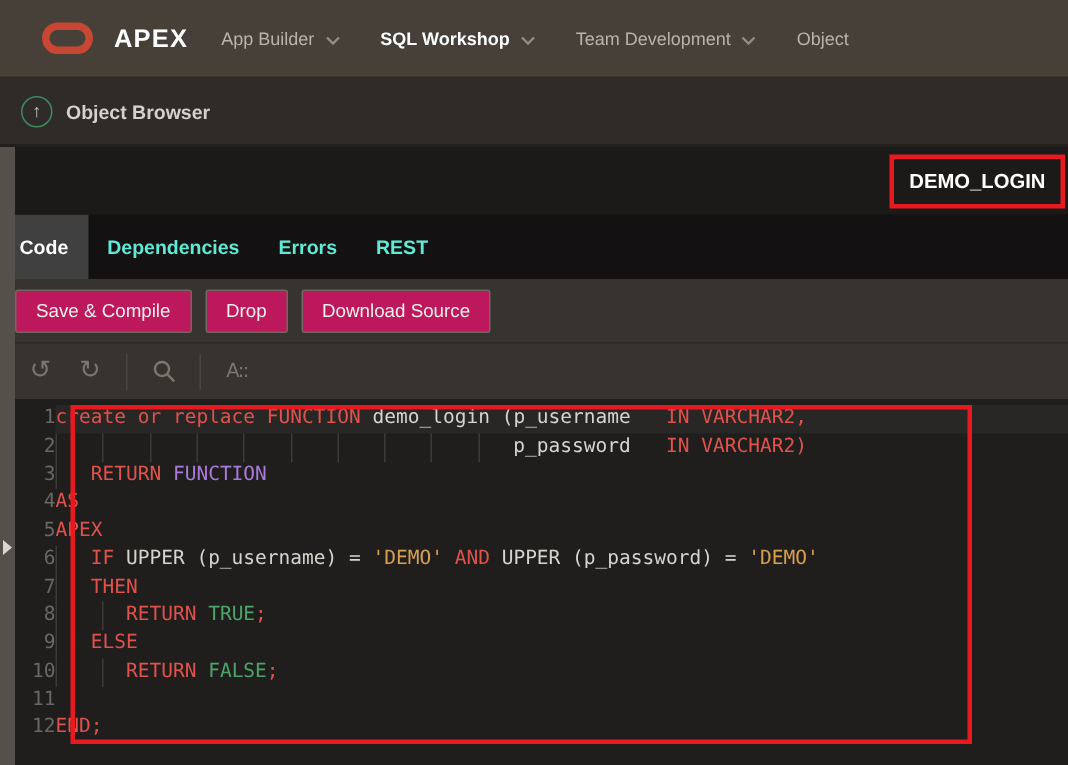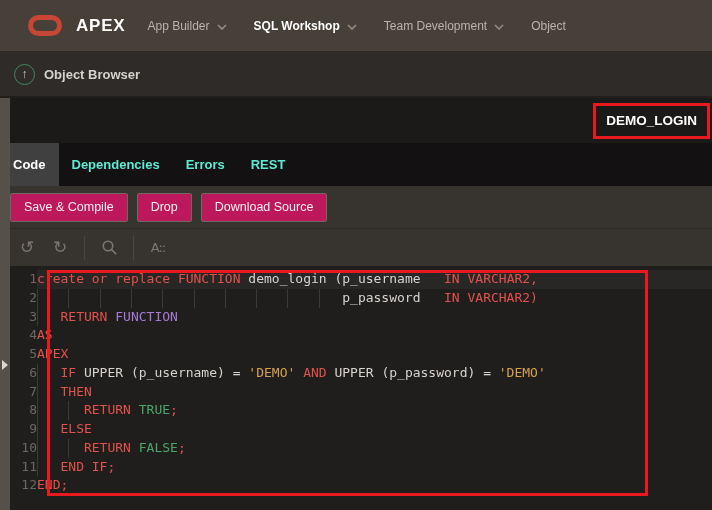--- a/index.html
+++ b/index.html
@@ -155,20 +155,20 @@
           <div class="line current"><span class="ln">1</span><span class="lc"><span class="tk-kw">create or replace</span><span class="tk-pl"> </span><span class="tk-kw">FUNCTION</span><span class="tk-pl"> demo_login (p_username   </span><span class="tk-kw">IN VARCHAR2,</span></span></div>
           <div class="line"><span class="ln">2</span><span class="lc"><i class="guide" style="left: 0ch;"></i><i class="guide" style="left: 4ch;"></i><i class="guide" style="left: 8ch;"></i><i class="guide" style="left: 12ch;"></i><i class="guide" style="left: 16ch;"></i><i class="guide" style="left: 20ch;"></i><i class="guide" style="left: 24ch;"></i><i class="guide" style="left: 28ch;"></i><i class="guide" style="left: 32ch;"></i><i class="guide" style="left: 36ch;"></i><span class="tk-pl">                                       p_password   </span><span class="tk-kw">IN VARCHAR2)</span></span></div>
           <div class="line"><span class="ln">3</span><span class="lc"><i class="guide" style="left: 0ch;"></i><span class="tk-pl">   </span><span class="tk-kw">RETURN</span><span class="tk-pl"> </span><span class="tk-ty">FUNCTION</span></span></div>
           <div class="line"><span class="ln">4</span><span class="lc"><span class="tk-kw">AS</span></span></div>
           <div class="line"><span class="ln">5</span><span class="lc"><span class="tk-kw">APEX</span></span></div>
           <div class="line"><span class="ln">6</span><span class="lc"><i class="guide" style="left: 0ch;"></i><span class="tk-pl">   </span><span class="tk-kw">IF</span><span class="tk-pl"> UPPER (p_username) = </span><span class="tk-st">'DEMO'</span><span class="tk-pl"> </span><span class="tk-kw">AND</span><span class="tk-pl"> UPPER (p_password) = </span><span class="tk-st">'DEMO'</span></span></div>
           <div class="line"><span class="ln">7</span><span class="lc"><i class="guide" style="left: 0ch;"></i><span class="tk-pl">   </span><span class="tk-kw">THEN</span></span></div>
           <div class="line"><span class="ln">8</span><span class="lc"><i class="guide" style="left: 0ch;"></i><i class="guide" style="left: 4ch;"></i><span class="tk-pl">      </span><span class="tk-kw">RETURN</span><span class="tk-pl"> </span><span class="tk-bo">TRUE</span><span class="tk-kw">;</span></span></div>
           <div class="line"><span class="ln">9</span><span class="lc"><i class="guide" style="left: 0ch;"></i><span class="tk-pl">   </span><span class="tk-kw">ELSE</span></span></div>
           <div class="line"><span class="ln">10</span><span class="lc"><i class="guide" style="left: 0ch;"></i><i class="guide" style="left: 4ch;"></i><span class="tk-pl">      </span><span class="tk-kw">RETURN</span><span class="tk-pl"> </span><span class="tk-bo">FALSE</span><span class="tk-kw">;</span></span></div>
-          <div class="line"><span class="ln">11</span><span class="lc"><i class="guide" style="left: 0ch;"></i><span class="tk-pl">   </span><span class="tk-kw">END IF;</span></span></div>
+          <div class="line"><span class="ln">11</span></div>
           <div class="line"><span class="ln">12</span><span class="lc"><span class="tk-kw">END;</span></span></div>
         </div>
       <div class="code-annot"></div>
     </div>
   </div>
 
 </div>
 
 </body></html>

